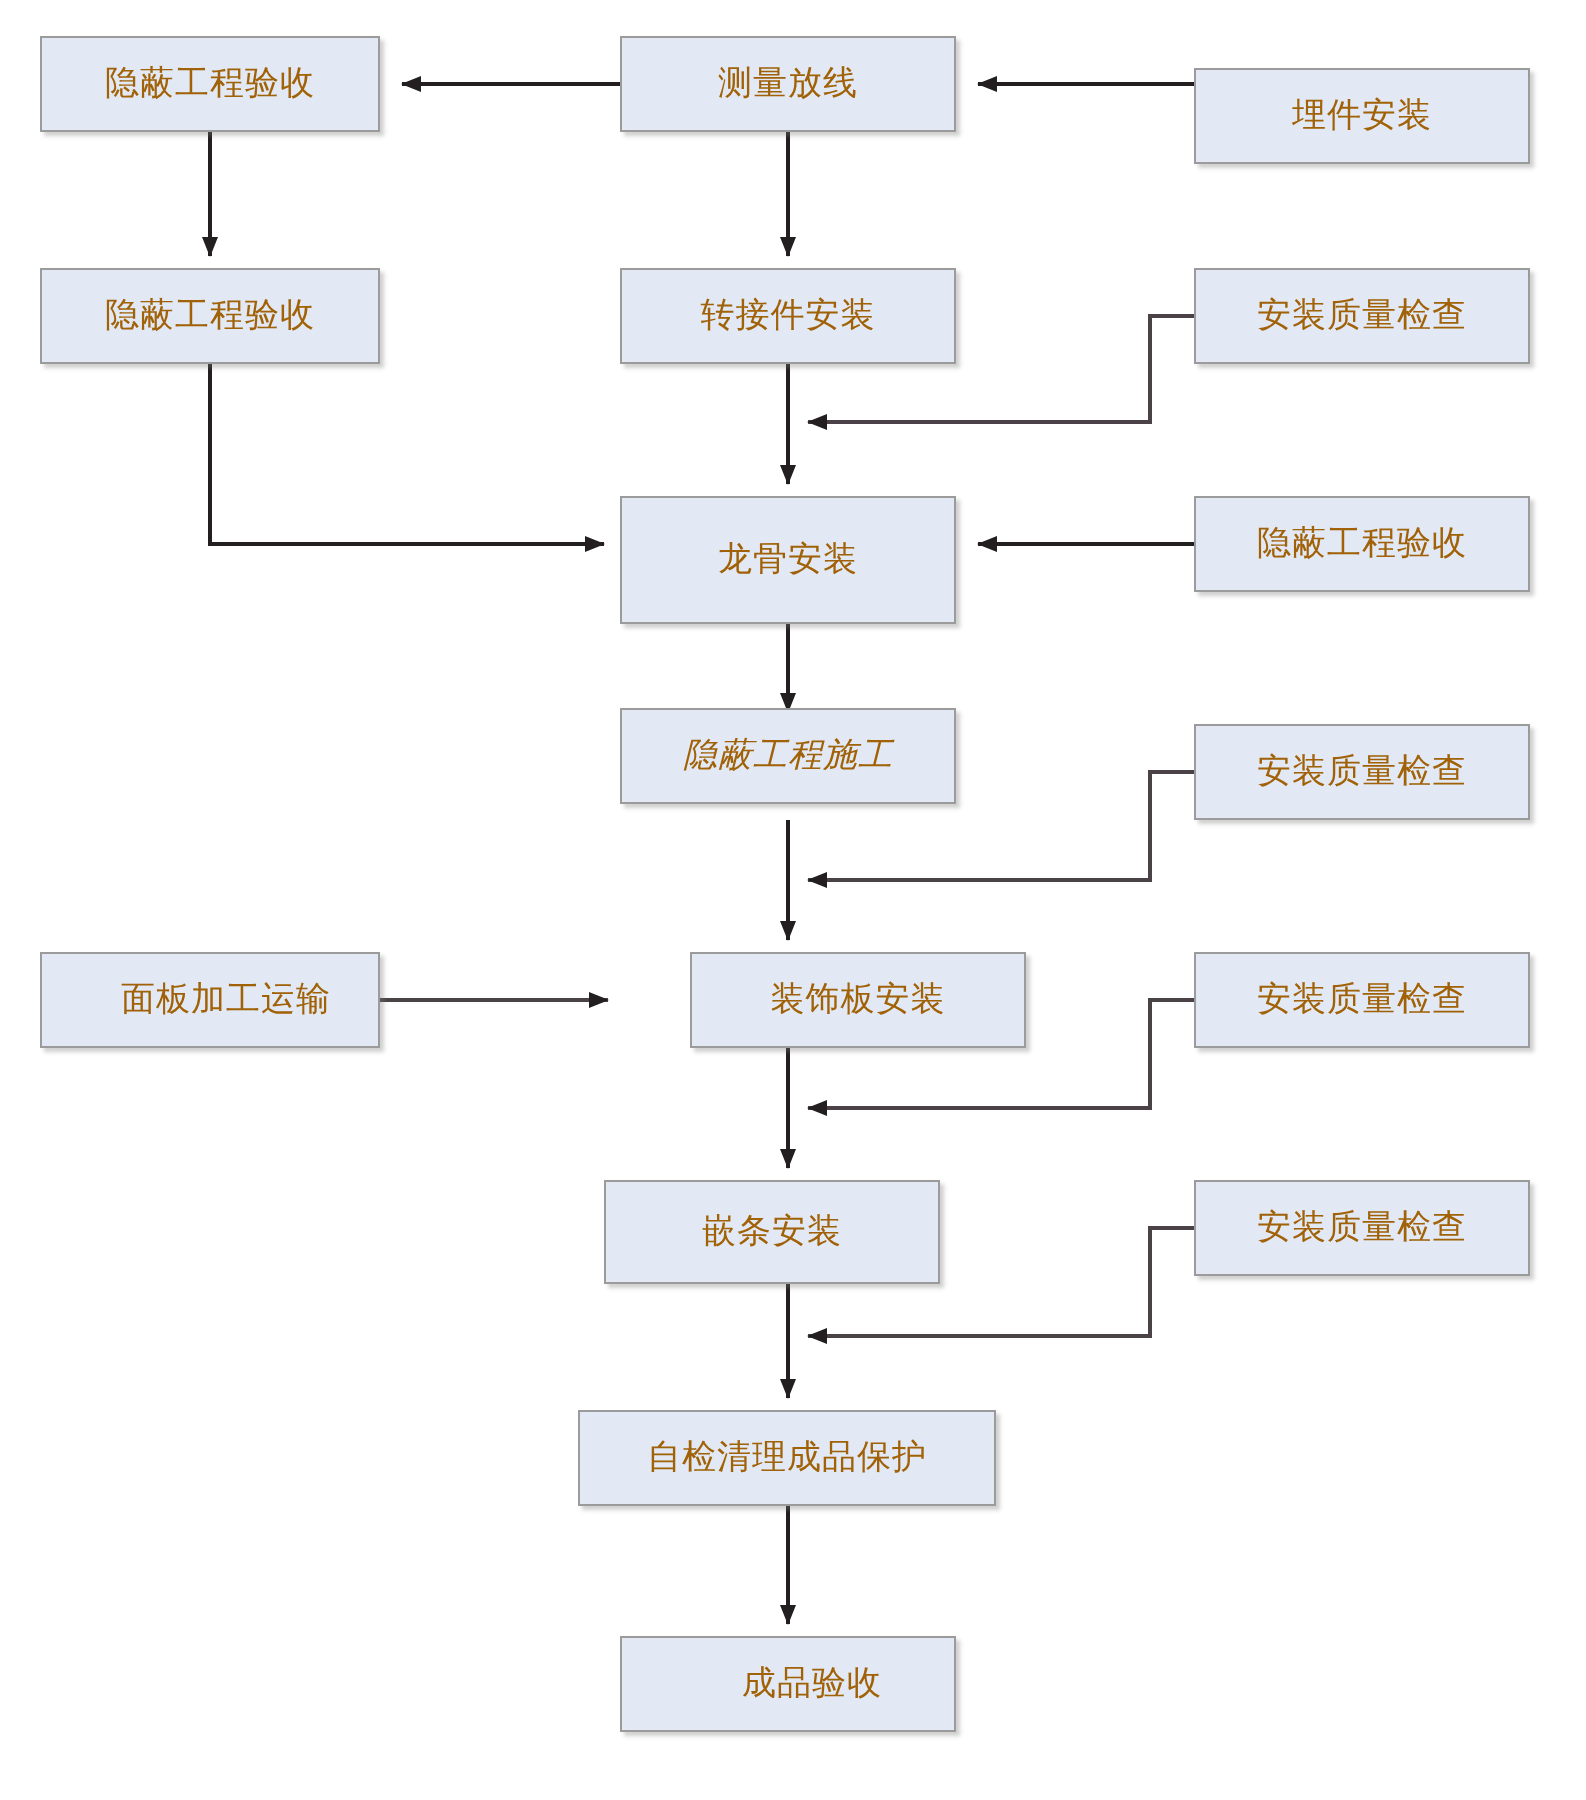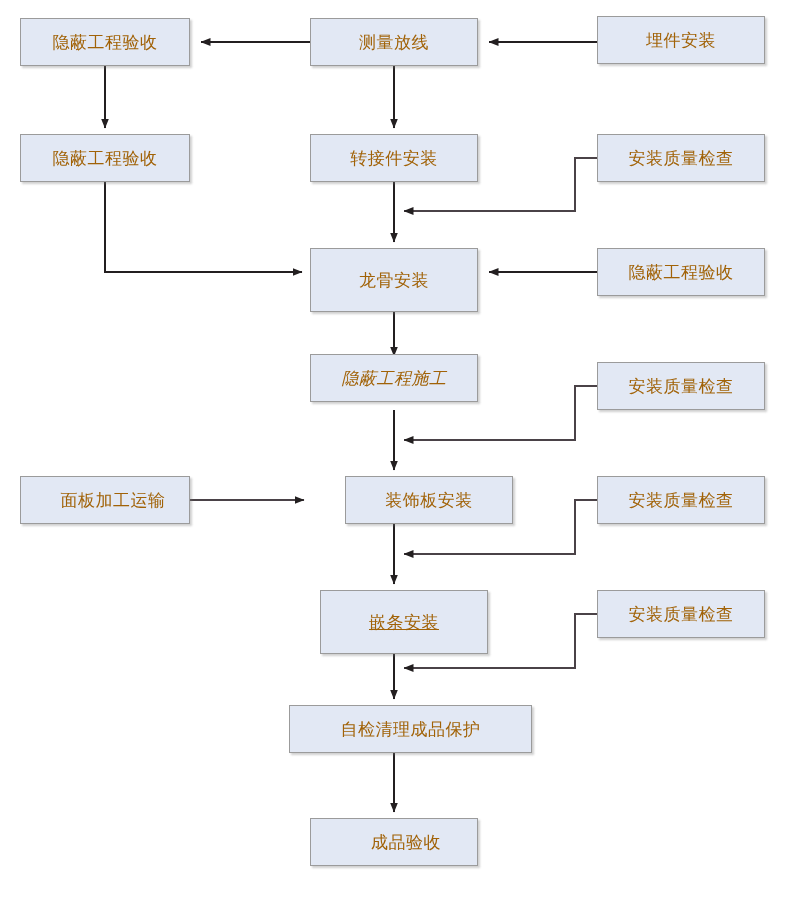--- a/index.html
+++ b/index.html
@@ -93,21 +93,21 @@
   </svg>
 
   <div class="node" style="left:20px; top:18px; width:170px; height:48px;">
     <span>隐蔽工程验收</span>
   </div>
 
   <div class="node" style="left:310px; top:18px; width:168px; height:48px;">
     <span>测量放线</span>
   </div>
 
-  <div class="node" style="left:597px; top:16px; width:168px; height:48px;">
+  <div class="node" style="left:597px; top:34px; width:168px; height:48px;">
     <span>埋件安装</span>
   </div>
 
   <div class="node" style="left:20px; top:134px; width:170px; height:48px;">
     <span>隐蔽工程验收</span>
   </div>
 
   <div class="node" style="left:310px; top:134px; width:168px; height:48px;">
     <span>转接件安装</span>
   </div>
@@ -137,29 +137,29 @@
   </div>
 
   <div class="node" style="left:310px; top:476px; width:168px; height:48px;margin-left:35px;">
     <span>装饰板安装</span>
   </div>
 
   <div class="node" style="left:597px; top:476px; width:168px; height:48px;">
     <span>安装质量检查</span>
   </div>
 
-  <div class="node" style="left:320px; top:590px; width:168px; height:64px;text-decoration:underline;">
+  <div class="node" style="left:302px; top:590px; width:168px; height:52px;">
     <span>嵌条安装</span>
   </div>
 
   <div class="node" style="left:597px; top:590px; width:168px; height:48px;">
     <span>安装质量检查</span>
   </div>
 
-  <div class="node" style="left:289px; top:705px; width:243px; height:48px;">
+  <div class="node" style="left:289px; top:705px; width:209px; height:48px;">
     <span>自检清理成品保护</span>
   </div>
 
   <div class="node" style="left:310px; top:818px; width:168px; height:48px;padding-left:24px;">
     <span>成品验收</span>
   </div>
 
 </div>
 
 </body></html>

